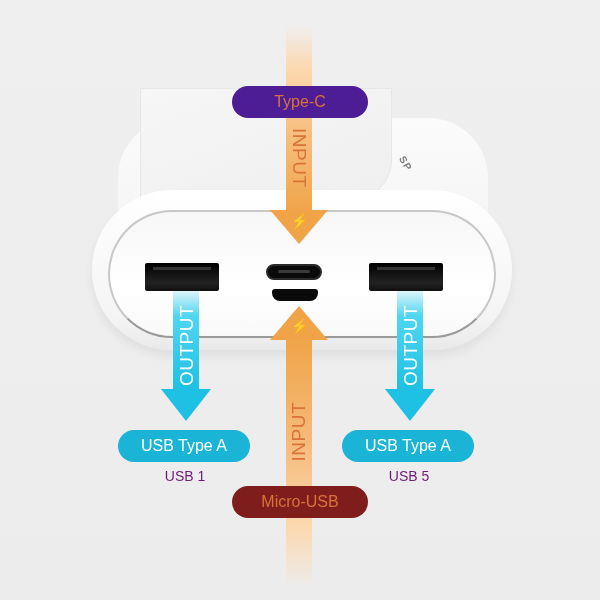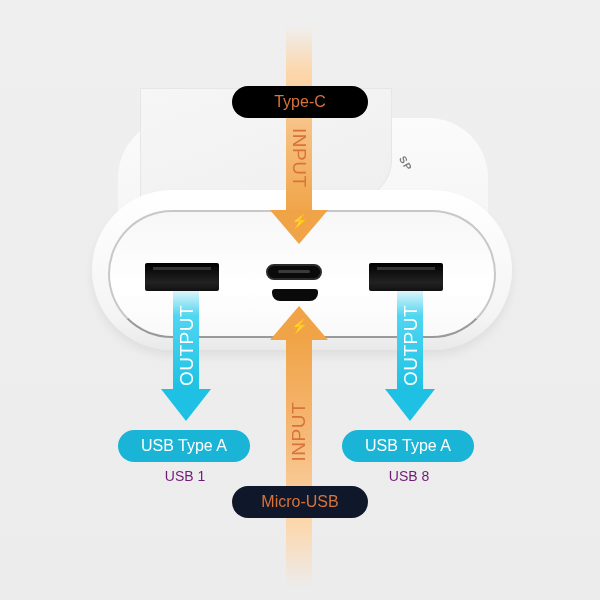--- a/index.html
+++ b/index.html
@@ -71,21 +71,21 @@
 <div class="bank-plate"></div>
 <div class="brand">SP</div>
 <div class="bank-shell"></div>
 <div class="bank-face"></div>
 
 <div class="shaft" style="left:286px; top:118px; height:95px; background:linear-gradient(180deg,#f7c48a 0%,#f0a447 100%);"></div>
 <div class="head" style="left:270px; top:210px; border-left:29px solid transparent; border-right:29px solid transparent; border-top:34px solid #f0a447;"></div>
 <span class="bolt" style="left:291px; top:213px;">⚡</span>
 <span class="vtext" style="left:288px; top:128px; color:#d9733a;">INPUT</span>
 
-<div class="pill" style="left:232px; top:86px; width:136px; background:#000000; color:#d9733a;">
+<div class="pill" style="left:232px; top:86px; width:136px; background:#4c1d95; color:#d9733a;">
   <span>Type-C</span>
 </div>
 
 <div class="usb-a" style="left:145px; top:263px;"></div>
 <div class="usb-c"></div>
 <div class="micro"></div>
 <div class="usb-a" style="left:369px; top:263px;"></div>
 
 <div class="shaft" style="left:173px; top:291px; height:100px; background:linear-gradient(180deg,rgba(30,192,227,0.15) 0%,#4fd6f2 25%,#1ec0e3 100%);"></div>
 <div class="head" style="left:161px; top:389px; border-left:25px solid transparent; border-right:25px solid transparent; border-top:32px solid #1ec0e3;"></div>
@@ -94,21 +94,21 @@
   <span>USB Type A</span>
 </div>
 <div class="sub" style="left:145px; top:468px;">USB 1</div>
 
 <div class="shaft" style="left:397px; top:291px; height:100px; background:linear-gradient(180deg,rgba(30,192,227,0.15) 0%,#4fd6f2 25%,#1ec0e3 100%);"></div>
 <div class="head" style="left:385px; top:389px; border-left:25px solid transparent; border-right:25px solid transparent; border-top:32px solid #1ec0e3;"></div>
 <span class="vtext" style="left:400px; top:305px; color:#ffffff; transform:rotate(180deg);">OUTPUT</span>
 <div class="pill" style="left:342px; top:430px; width:132px; background:#1ab5d6; color:#ffffff;">
   <span>USB Type A</span>
 </div>
-<div class="sub" style="left:369px; top:468px;">USB 8</div>
+<div class="sub" style="left:369px; top:468px;">USB 5</div>
 
 <div class="shaft" style="left:286px; top:338px; height:250px; background:linear-gradient(180deg,#f0a447 0%,#f5b978 40%,#fcd8ae 75%,rgba(252,220,180,0) 100%);"></div>
 <div class="head" style="left:270px; top:306px; border-left:29px solid transparent; border-right:29px solid transparent; border-bottom:34px solid #f0a447;"></div>
 <span class="bolt" style="left:291px; top:318px;">⚡</span>
 <span class="vtext" style="left:288px; top:402px; color:#d9733a; transform:rotate(180deg);">INPUT</span>
-<div class="pill" style="left:232px; top:486px; width:136px; background:#0f172a; color:#d9733a;text-align:center;">
+<div class="pill" style="left:232px; top:486px; width:136px; background:#7f1d1d; color:#d9733a;text-align:center;">
   <span>Micro-USB</span>
 </div>
 
 </body></html>

